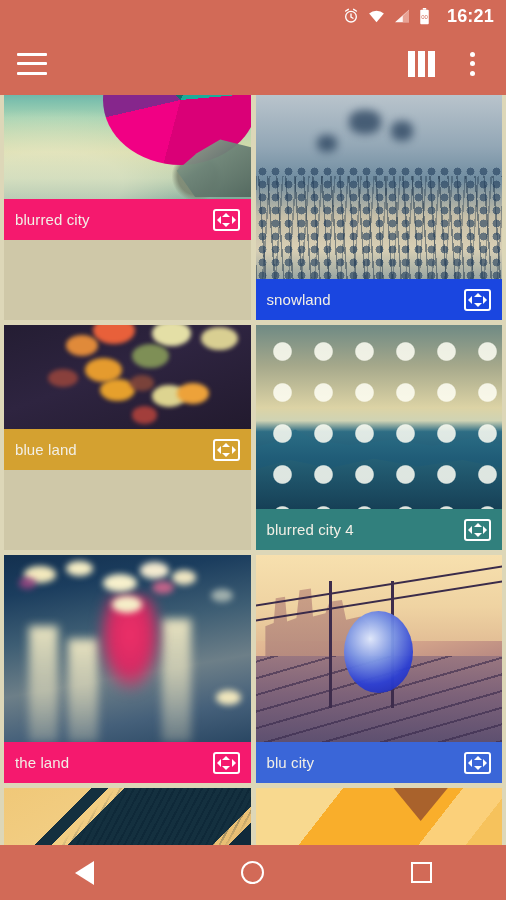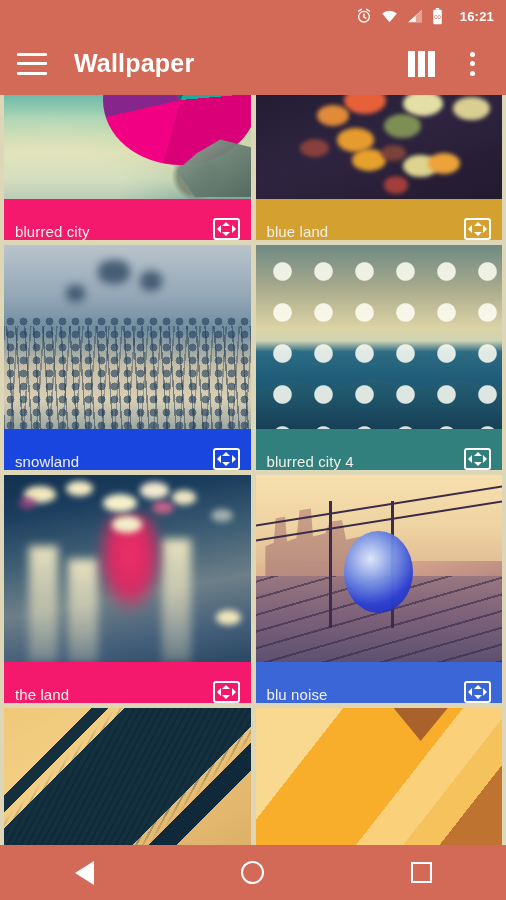--- a/index.html
+++ b/index.html
@@ -28,21 +28,21 @@
     display: flex;
     align-items: center;
     justify-content: flex-end;
     padding-right: 12px;
     gap: 9px;
     flex: none;
   }
   .status-icon { display: block; }
   .status-clock {
     color: #ffffff;
-    font-size: 13px;
+    font-size: 18px;
     font-weight: bold;
     letter-spacing: 0.2px;
     line-height: 1;
     margin-left: 8px;
   }
 
   
   .app-bar {
     height: 63px;
     background: #D26A57;
@@ -106,21 +106,21 @@
     cursor: pointer;
   }
   .tile-art {
     position: relative;
     width: 100%;
     overflow: hidden;
   }
   .tile-label {
     height: 41px;
     display: flex;
-    align-items: flex-end;
+    align-items: center;
     padding: 0 11px;
     gap: 8px;
   }
   .tile-name {
     color: #F2EFE6;
     font-size: 15px;
     flex: 1 1 auto;
     white-space: nowrap;
     overflow: hidden;
     text-overflow: ellipsis;
@@ -372,21 +372,20 @@
     </svg>
     <span class="status-clock">16:21</span>
   </div>
 
   <div class="app-bar">
     <div class="hamburger">
       <span></span>
         <span></span>
         <span></span>
     </div>
-    <div class="app-title">Wallpaper</div>
     <div class="app-bar-spacer"></div>
     <div class="grid-icon">
       <i></i>
         <i></i>
         <i></i>
     </div>
     <div class="overflow-icon">
       <i></i>
         <i></i>
         <i></i>
@@ -397,20 +396,38 @@
 
     <div class="tile">
       <div class="tile-art" style="height:104px">
         <div class="art art-blurredcity">
           <div class="circle"></div>
           <div class="rock"></div>
         </div>
       </div>
       <div class="tile-label" style="background:#F5196E">
         <span class="tile-name">blurred city</span>
+        <span class="fit-icon">
+            <i></i>
+          </span>
+      </div>
+    </div>
+
+    <div class="tile">
+      <div class="tile-art" style="height:184px">
+        <div class="art art-snowland">
+          <div class="blur" style="left:38%;top:8%;width:13%;height:13%"></div>
+          <div class="blur" style="left:55%;top:14%;width:9%;height:11%"></div>
+          <div class="blur" style="left:25%;top:22%;width:8%;height:9%"></div>
+          <div class="stalks"></div>
+          <div class="dots"></div>
+        </div>
+      </div>
+      <div class="tile-label" style="background:#1A46E0">
+        <span class="tile-name">snowland</span>
         <span class="fit-icon">
             <i></i>
           </span>
       </div>
     </div>
 
     <div class="tile">
       <div class="tile-art" style="height:104px">
         <div class="art art-blueland">
           <b style="left:36%;top:-8%;width:17%;height:26%;background:#e8603a"></b>
@@ -422,38 +439,20 @@
           <b style="left:18%;top:42%;width:12%;height:18%;background:#a84a3c;opacity:.75"></b>
           <b style="left:39%;top:52%;width:14%;height:21%;background:#e6a02c"></b>
           <b style="left:51%;top:48%;width:10%;height:15%;background:#8e4b3a;opacity:.8"></b>
           <b style="left:60%;top:58%;width:14%;height:21%;background:#ddd490"></b>
           <b style="left:70%;top:56%;width:13%;height:20%;background:#eda23a"></b>
           <b style="left:52%;top:78%;width:10%;height:17%;background:#b8443c;opacity:.85"></b>
         </div>
       </div>
       <div class="tile-label" style="background:#D4A130">
         <span class="tile-name">blue land</span>
-        <span class="fit-icon">
-            <i></i>
-          </span>
-      </div>
-    </div>
-
-    <div class="tile">
-      <div class="tile-art" style="height:184px">
-        <div class="art art-snowland">
-          <div class="blur" style="left:38%;top:8%;width:13%;height:13%"></div>
-          <div class="blur" style="left:55%;top:14%;width:9%;height:11%"></div>
-          <div class="blur" style="left:25%;top:22%;width:8%;height:9%"></div>
-          <div class="stalks"></div>
-          <div class="dots"></div>
-        </div>
-      </div>
-      <div class="tile-label" style="background:#1A46E0">
-        <span class="tile-name">snowland</span>
         <span class="fit-icon">
             <i></i>
           </span>
       </div>
     </div>
 
     <div class="tile">
       <div class="tile-art" style="height:184px">
         <div class="art art-bc2">
           <div class="ridge"></div>
@@ -504,21 +503,21 @@
           <div class="ground"></div>
           <div class="rails"></div>
           <div class="wire" style="top:16%"></div>
           <div class="wire" style="top:24%"></div>
           <div class="pole" style="left:30%"></div>
           <div class="pole" style="left:55%"></div>
           <div class="sphere"></div>
         </div>
       </div>
       <div class="tile-label" style="background:#3A66D8">
-        <span class="tile-name">blu noise</span>
+        <span class="tile-name">blu city</span>
         <span class="fit-icon">
             <i></i>
           </span>
       </div>
     </div>
 
     <div class="tile">
       <div class="tile-art" style="height:150px">
         <div class="art art-glitch">
           <div class="band"></div>

